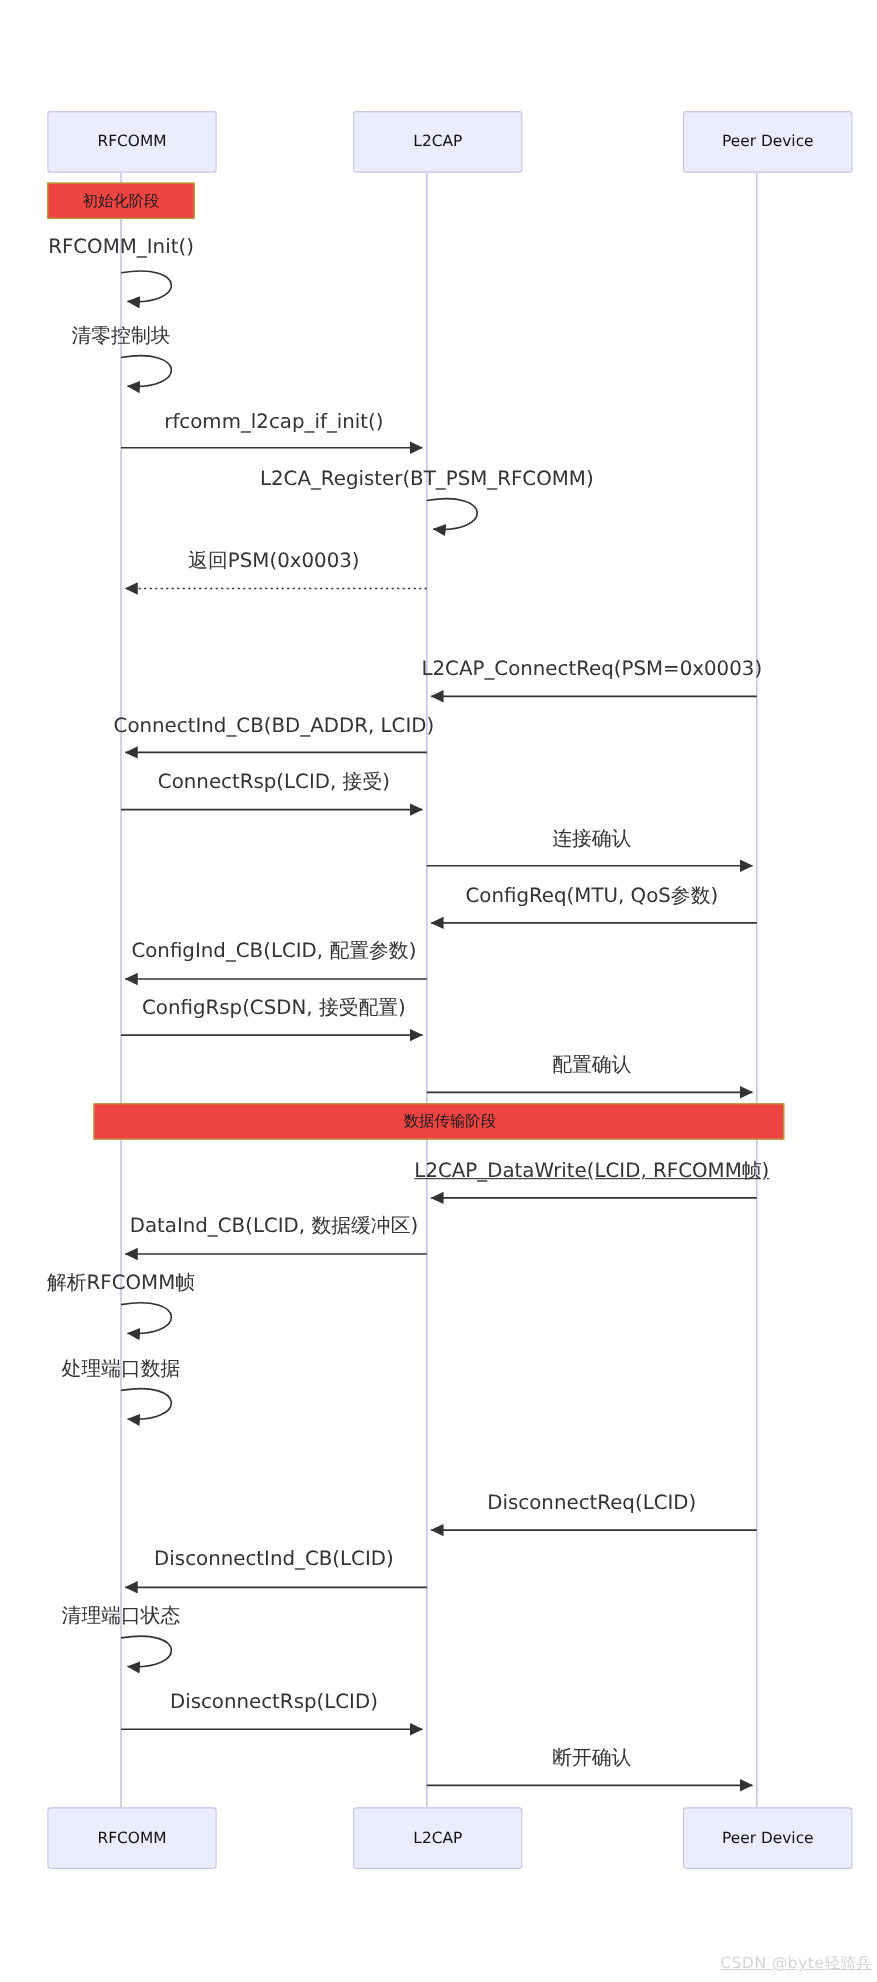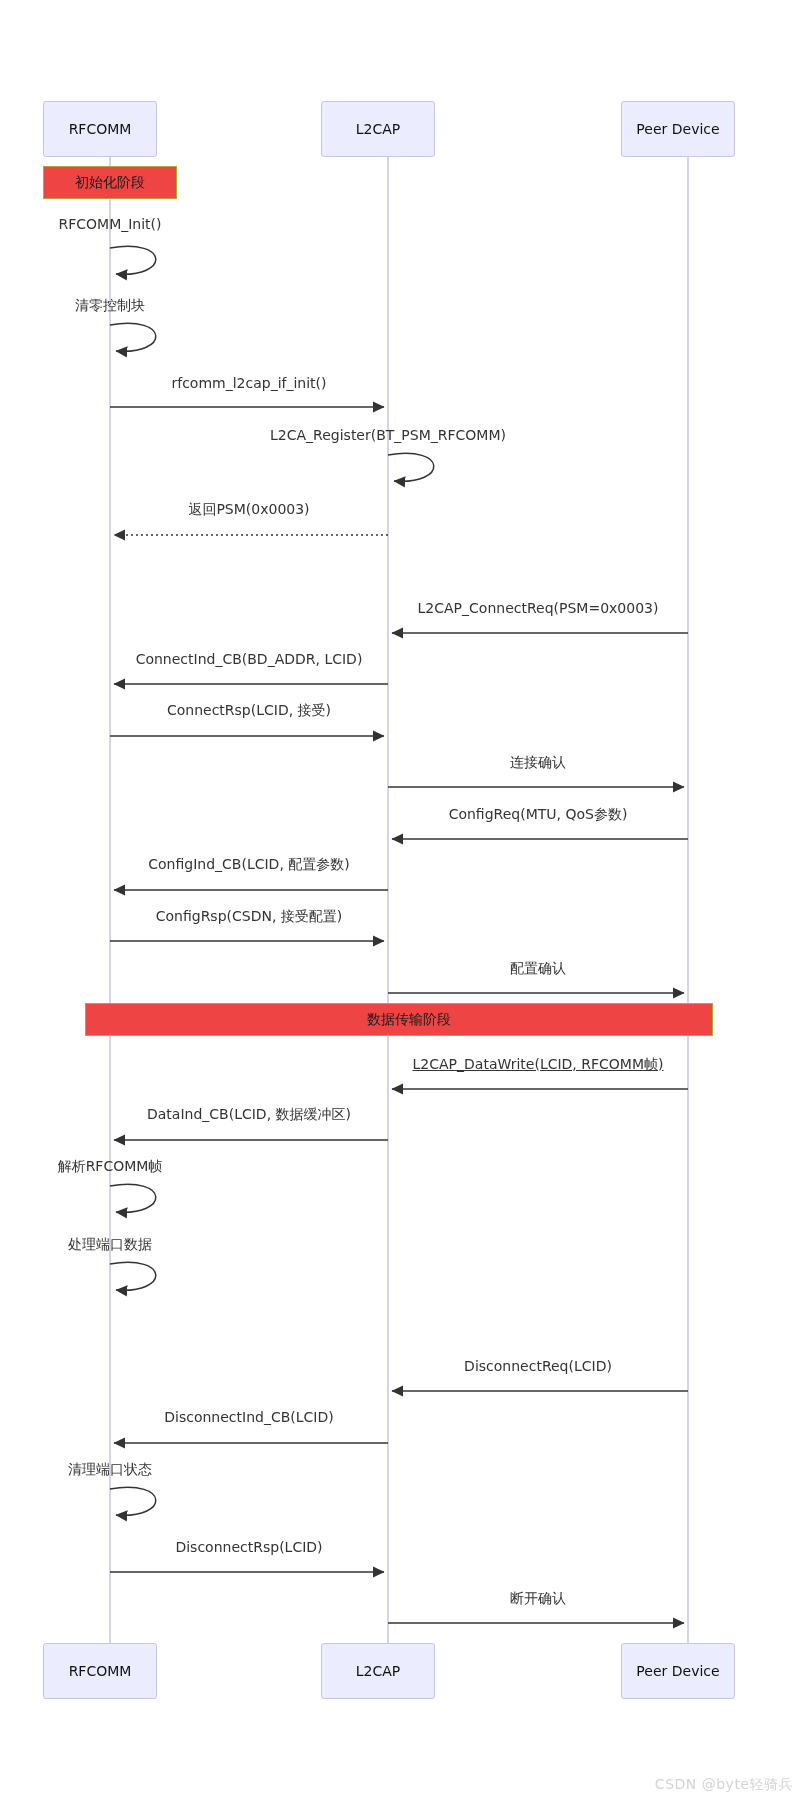--- a/index.html
+++ b/index.html
@@ -8,21 +8,21 @@
     position: relative;
     width: 797px;
     height: 1802px;
     background: #ffffff;
     font-family: "DejaVu Sans", "Liberation Sans", sans-serif;
     overflow: hidden;
   }
   .svg-layer { position: absolute; left: 0; top: 0; }
   .actor {
     position: absolute;
-    width: 114px;
+    width: 154px;
     height: 56px;
     background: #ECECFF;
     border: 1px solid #c7c4ec;
     border-radius: 3px;
     display: flex;
     align-items: center;
     justify-content: center;
     font-size: 14px;
     color: #111111;
   }
@@ -32,32 +32,33 @@
     border: 1px solid #AAAA33;
     display: flex;
     align-items: center;
     justify-content: center;
     font-size: 14px;
     color: #1a1a1a;
   }
   .msg {
     position: absolute;
     transform: translateX(-50%);
-    font-size: 14px;
+    font-size: 18px;
     line-height: 17px;
     color: #333333;
     white-space: nowrap;
   }
   .watermark {
     position: absolute;
     right: 4px;
     top: 1776px;
     font-size: 14px;
     color: #d4d4d4;
     letter-spacing: 0.5px;
+    text-decoration: underline;
   }
 </style>
 </head>
 <body>
 
 <div class="diagram">
 
   <svg class="svg-layer" width="797" height="1802" viewBox="0 0 797 1802">
     <defs>
       <marker id="ah" viewBox="0 0 12 12" refX="10" refY="6" markerWidth="9" markerHeight="9" orient="auto">

